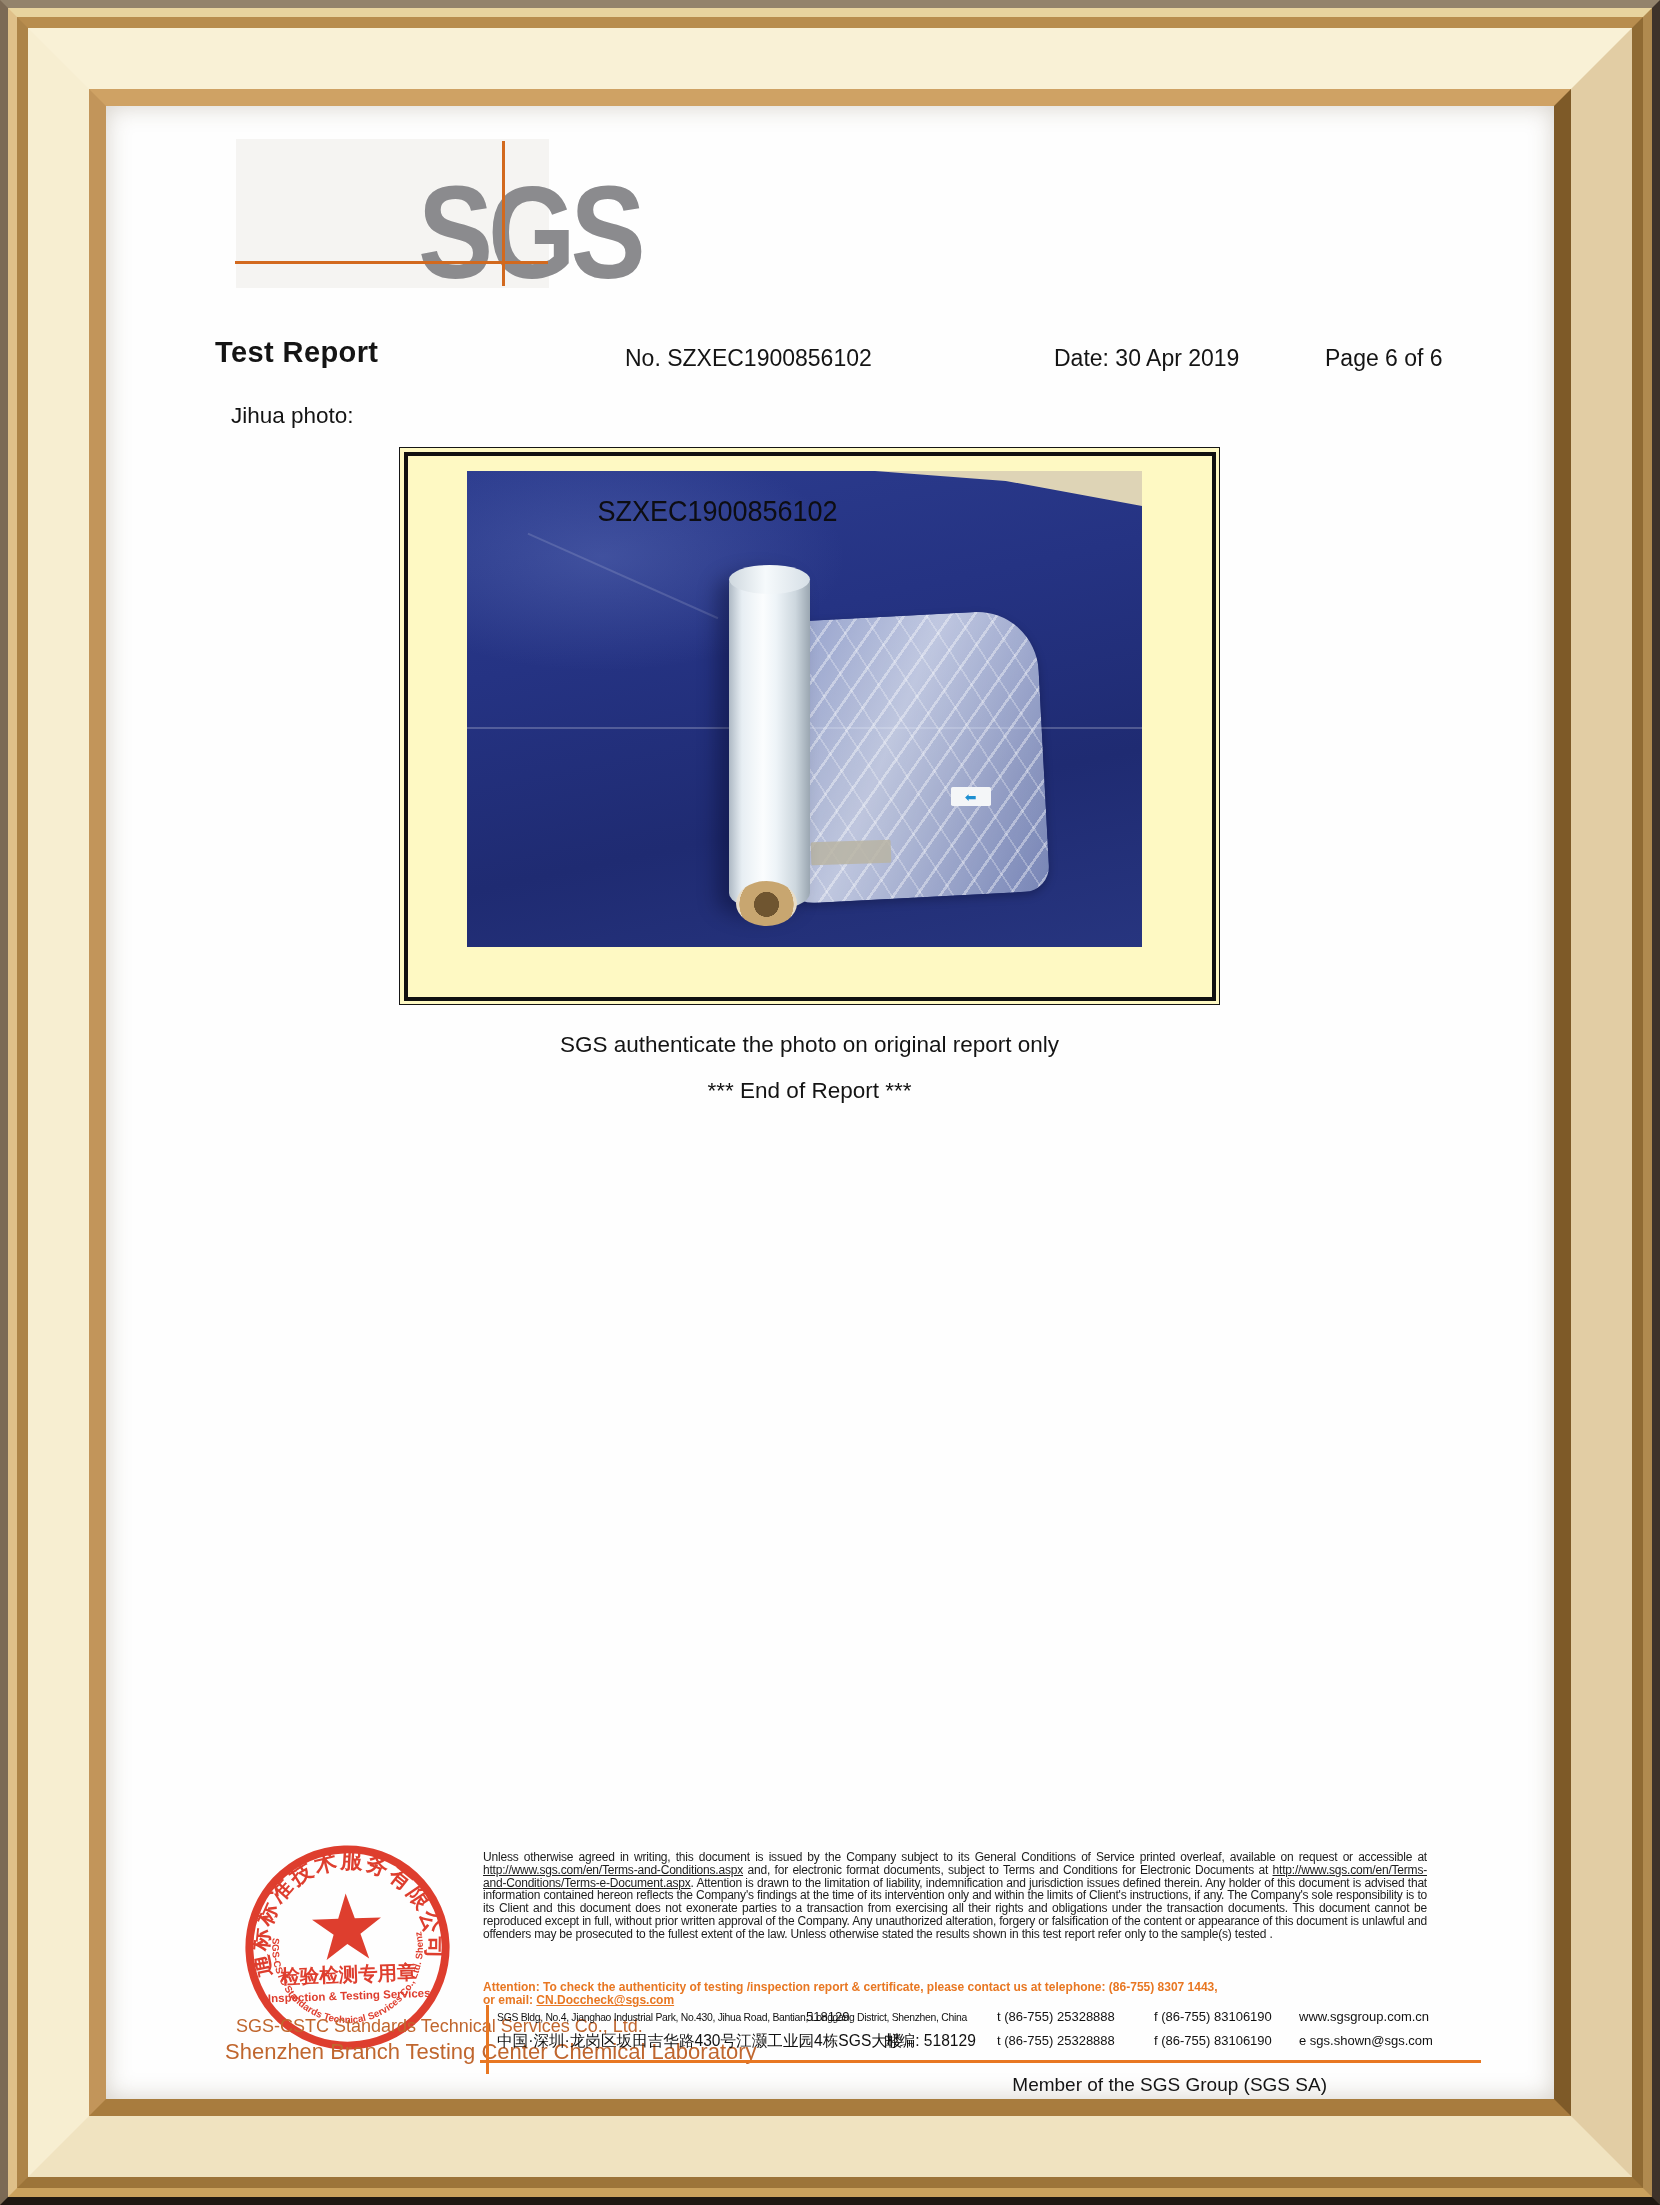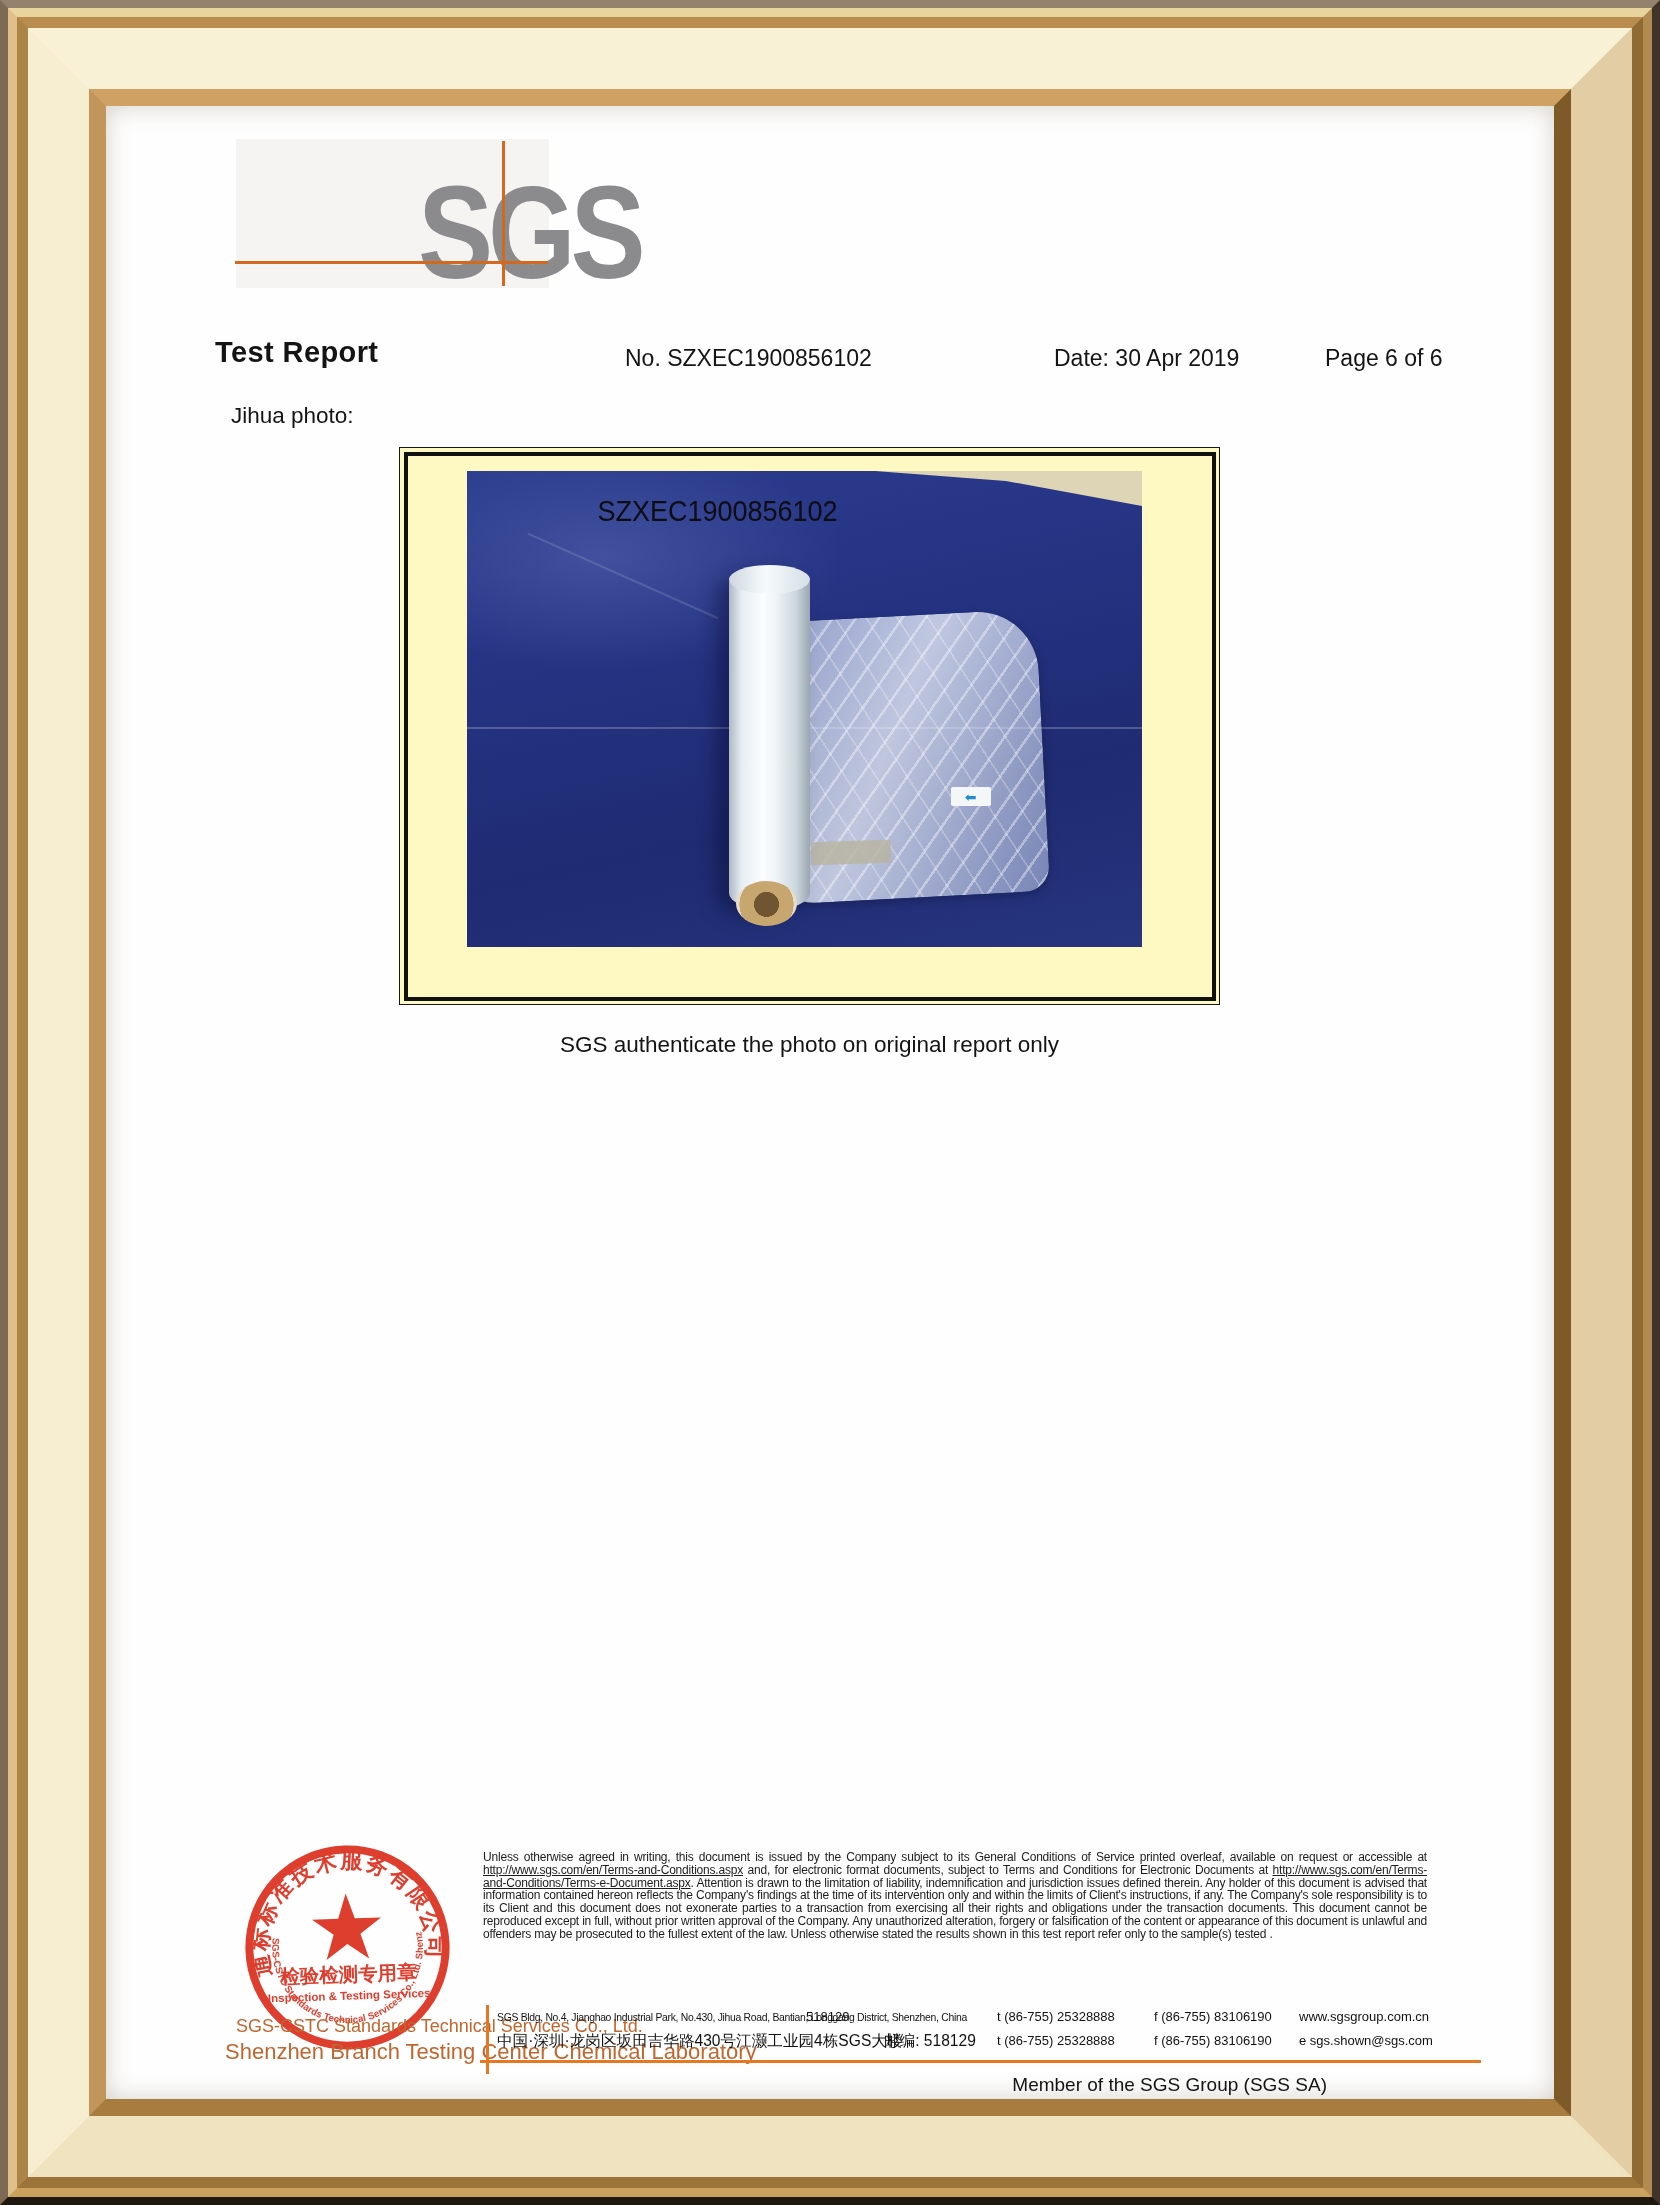--- a/index.html
+++ b/index.html
@@ -108,20 +108,21 @@
             <div class="abs tag"></div>
             <div class="abs roll">
                       <div class="roll-cap"></div>
                     </div>
             <div class="abs core"></div>
           </div>
         </div>
       </div>
 
       <div class="abs note" style="top:926px;">SGS authenticate the photo on original report only</div>
+      <div class="abs note" style="top:972px;">*** End of Report ***</div>
 
       <svg class="abs stamp" viewBox="-125 -125 250 250">
         <defs>
           <path id="arcTop" d="M -86 28 A 90.4 90.4 0 1 1 86 28"></path>
           <path id="arcBot" d="M -84 -14 A 85.2 85.2 0 1 0 84 -14"></path>
         </defs>
         <circle r="111" fill="none" stroke="#dd2f1e" stroke-width="9"></circle>
         <text font-size="25" font-weight="bold" letter-spacing="2.5" fill="#dd2f1e">
           <textPath href="#arcTop">通标标准技术服务有限公司深圳分公司</textPath>
         </text>
@@ -131,20 +132,24 @@
         <text font-size="11" font-weight="bold" fill="#dd2f1e">
           <textPath href="#arcBot">SGS-CSTC Standards Technical Services Co., Ltd. Shenzhen Branch</textPath>
         </text>
       </svg>
 
       <div class="abs company1">SGS-CSTC Standards Technical Services Co., Ltd.</div>
       <div class="abs company2">Shenzhen Branch Testing Center Chemical Laboratory</div>
 
       <div class="abs legal">
         <span>Unless otherwise agreed in writing, this document is issued by the Company subject to its General Conditions of Service printed overleaf, available on request or accessible at </span><a class="lnk">http://www.sgs.com/en/Terms-and-Conditions.aspx</a><span> and, for electronic format documents, subject to Terms and Conditions for Electronic Documents at </span><a class="lnk">http://www.sgs.com/en/Terms-and-Conditions/Terms-e-Document.aspx</a><span>. Attention is drawn to the limitation of liability, indemnification and jurisdiction issues defined therein. Any holder of this document is advised that information contained hereon reflects the Company's findings at the time of its intervention only and within the limits of Client's instructions, if any. The Company's sole responsibility is to its Client and this document does not exonerate parties to a transaction from exercising all their rights and obligations under the transaction documents. This document cannot be reproduced except in full, without prior written approval of the Company. Any unauthorized alteration, forgery or falsification of the content or appearance of this document is unlawful and offenders may be prosecuted to the fullest extent of the law. Unless otherwise stated the results shown in this test report refer only to the sample(s) tested .</span>
+      </div>
+      <div class="abs attention">
+        <div>Attention: To check the authenticity of testing /inspection report &amp; certificate, please contact us at telephone: (86-755) 8307 1443,</div>
+        <div><span>or email: </span><a class="lnk">CN.Doccheck@sgs.com</a></div>
       </div>
 
       <div class="abs o-vline"></div>
       <div class="abs o-hline"></div>
 
       <div class="abs addr addr-sm" style="left:391px;top:1906px;">SGS Bldg, No.4, Jianghao Industrial Park, No.430, Jihua Road, Bantian, Longgang District, Shenzhen, China</div>
       <div class="abs addr" style="left:700px;top:1903px;">518129</div>
       <div class="abs addr" style="left:891px;top:1903px;">t (86-755) 25328888</div>
       <div class="abs addr" style="left:1048px;top:1903px;">f (86-755) 83106190</div>
       <div class="abs addr" style="left:1193px;top:1903px;">www.sgsgroup.com.cn</div>

